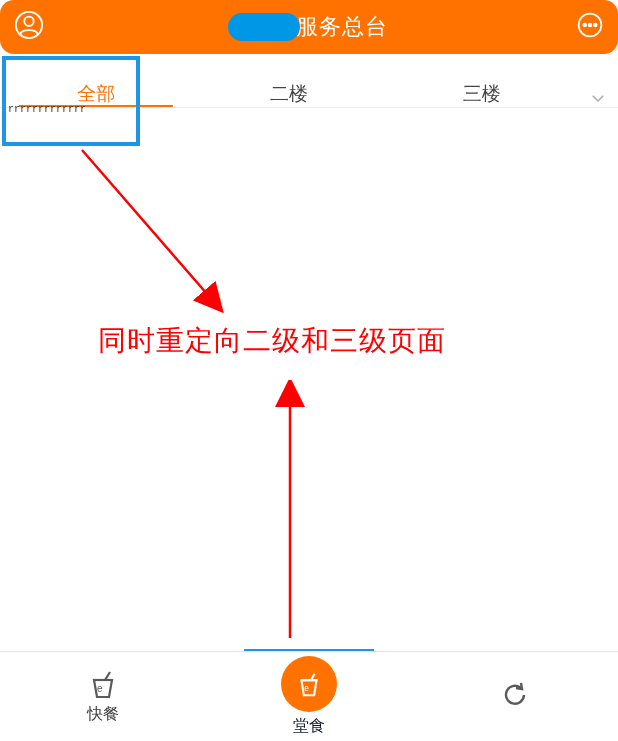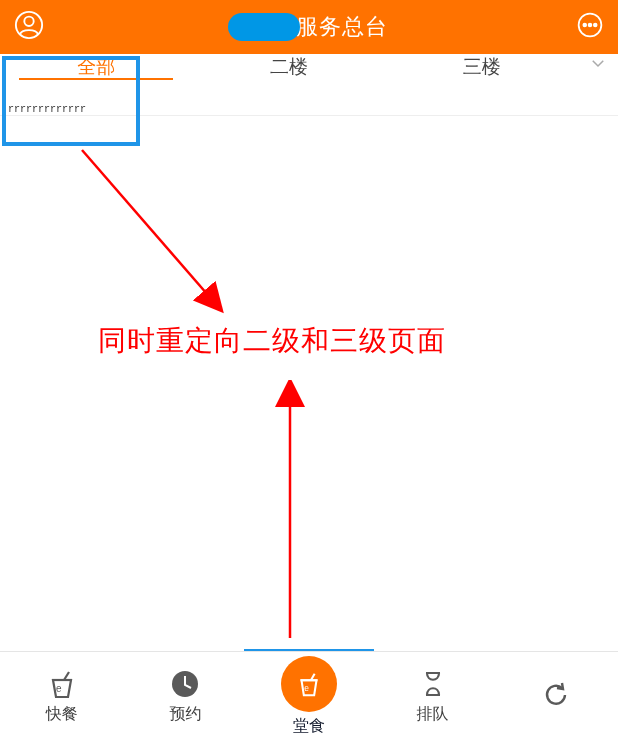--- a/index.html
+++ b/index.html
@@ -1,25 +1,25 @@
 <!DOCTYPE html>
 <html><head>
   <meta charset="utf-8">
   <style>
     * { margin: 0; padding: 0; box-sizing: border-box; }
     body { font-family: -apple-system, "Microsoft YaHei", sans-serif; width: 618px; height: 741px; background: #fff; position: relative; overflow: hidden; }
 
-    .header { background: #ff7200; height: 54px; display: flex; align-items: center; justify-content: space-between; padding: 0 14px; color: #fff; }
+    .header { background: #ff7200; height: 54px; display: flex; align-items: center; justify-content: space-between; padding: 0 14px; color: #fff; border-radius: 14px; }
     .header-left svg { width: 30px; height: 30px; }
     .header-title { display: flex; align-items: center; gap: 0px; }
     .title-dot { width: 72px; height: 28px; background: #0097e6; border-radius: 14px; margin-right: -8px; position: relative; left: -4px; }
     .title-text { font-size: 22px; font-weight: 400; letter-spacing: 1px; }
     .header-right svg { width: 28px; height: 28px; }
 
-    .tabs { display: flex; height: 62px; border-bottom: 1px solid #eee; align-items: flex-start; }
+    .tabs { display: flex; height: 54px; border-bottom: 1px solid #eee; align-items: flex-end; }
     .tab { flex: 1; display: flex; align-items: center; justify-content: center; font-size: 19px; color: #444; position: relative; cursor: pointer; }
     .tab.active { color: #ff7200; }
     .tab.active::after { content: ""; position: absolute; bottom: 0; left: 10%; right: 10%; height: 2px; background: #ff7200; }
     .tab-chevron { width: 40px; display: flex; align-items: center; justify-content: center; color: #aaa; }
 
     .highlight-box { position: absolute; border: 4px solid #1f95e8; pointer-events: none; }
     .highlight-top { top: 56px; left: 2px; width: 138px; height: 90px; }
     .highlight-bottom { bottom: 2px; left: 244px; width: 130px; height: 90px; }
 
     .subtext { position: absolute; top: 104px; left: 8px; font-size: 10px; color: #333; font-family: Liberation Mono, monospace; letter-spacing: 0px; }
@@ -114,46 +114,29 @@
       <svg viewBox="0 0 32 32" fill="none" stroke="#5a5a5a" stroke-width="2.2">
           <path d="M7 12 L25 12 L22 29 L10 29 Z"></path>
           <path d="M6 12 L26 12"></path>
           <path d="M18 12 L23 4"></path>
           <text x="10" y="24" font-size="10" fill="#5a5a5a" stroke="none">e</text>
         </svg>
     </div>
     <span class="nav-label">快餐</span>
   </div>
   <div class="nav-item">
-    <div class="nav-icon">
-      <svg viewBox="0 0 32 32">
-          <circle cx="16" cy="16" r="13" fill="#5a5a5a"></circle>
-          <path d="M16 8 L16 17 L22 20" stroke="#fff" stroke-width="2" fill="none"></path>
-        </svg>
-    </div>
-    <span class="nav-label">预约</span>
-  </div>
-  <div class="nav-item">
     <div class="nav-circle">
       <svg width="30" height="30" viewBox="0 0 32 32" fill="none" stroke="#fff" stroke-width="2.2">
           <path d="M8 12 L24 12 L21.5 28 L10.5 28 Z"></path>
           <path d="M7 12 L25 12"></path>
           <path d="M18 12 L22 5"></path>
           <text x="11" y="23" font-size="9" fill="#fff" stroke="none">e</text>
         </svg>
     </div>
     <span class="nav-label" style="color:#0f172a">堂食</span>
-  </div>
-  <div class="nav-item">
-    <div class="nav-icon">
-      <svg viewBox="0 0 32 32" fill="none" stroke="#5a5a5a" stroke-width="2.2">
-          <path d="M9 5 L23 5 M9 27 L23 27 M10 5 C10 14 22 14 22 5 M10 27 C10 18 22 18 22 27"></path>
-        </svg>
-    </div>
-    <span class="nav-label">排队</span>
   </div>
   <div class="nav-item">
     <div class="nav-icon">
       <svg viewBox="0 0 32 32" fill="none" stroke="#5a5a5a" stroke-width="2.4">
           <path d="M25 16 A9 9 0 1 1 22 9"></path>
           <path d="M22 4 L23 10 L17 9"></path>
         </svg>
     </div>
     <span class="nav-label"></span>
   </div>

